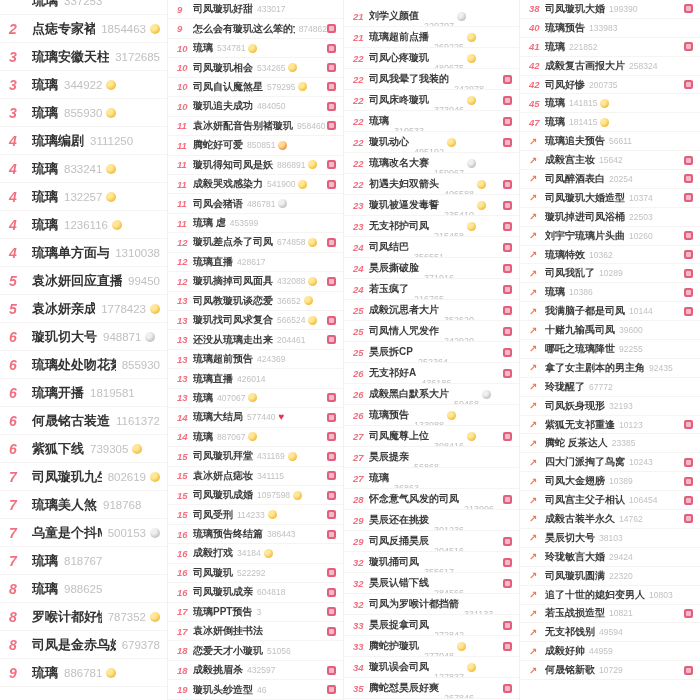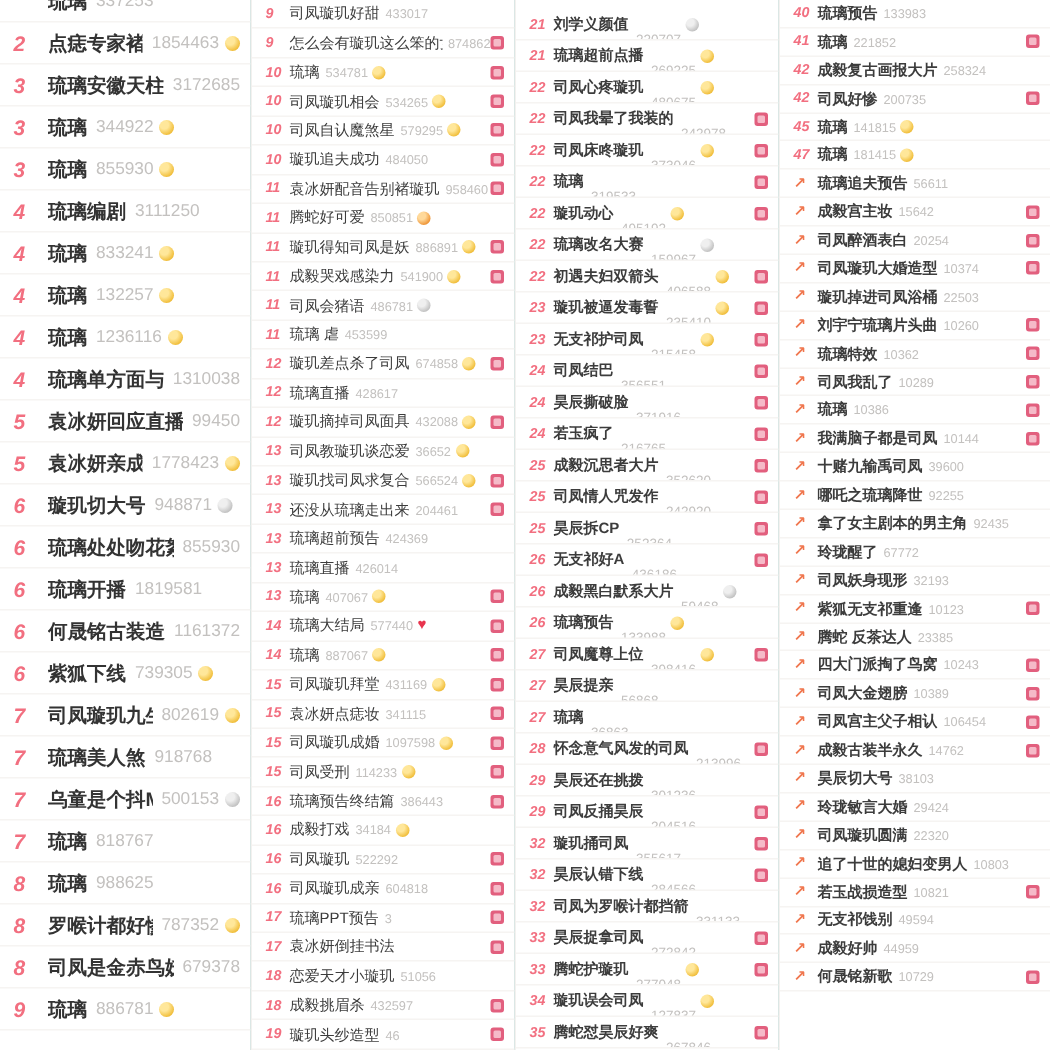--- a/index.html
+++ b/index.html
@@ -27,21 +27,21 @@
   .col4 .row{height:18.9px;}
 
   .rank{font-style:italic;font-weight:bold;color:#f26f80;flex:none;text-align:left;}
   .col1 .rank{font-size:14px;width:16px;margin-right:7px;}
   .col2 .rank,.col3 .rank,.col4 .rank{font-size:9.5px;width:13px;margin-right:3px;}
 
   .arrow{flex:none;color:#f0764e;font-weight:bold;font-size:10px;width:13px;margin-right:3px;}
 
   .topic{color:#3c3c3c;white-space:nowrap;overflow:hidden;flex:0 1 auto;}
   .col1 .topic{font-size:13px;font-weight:700;color:#333;}
-  .col2 .topic{font-size:10px;font-weight:400;}
+  .col2 .topic{font-size:10px;font-weight:700;}
   .col3 .topic{font-size:10px;font-weight:700;}
   .col4 .topic{font-size:10px;font-weight:600;}
 
   .count{color:#c3c1bf;flex:none;margin-left:6px;white-space:nowrap;}
   .col1 .count{font-size:11.5px;}
   .col2 .count,.col4 .count{font-size:8.5px;margin-left:4px;}
   .col3 .count{font-size:9px;margin-left:5px;margin-top:19px;}
 
   .emoji{flex:none;margin-left:4px;width:10px;height:10px;border-radius:50%;position:relative;}
   .col2 .emoji,.col3 .emoji,.col4 .emoji{width:9px;height:9px;margin-left:3px;}
@@ -627,20 +627,26 @@
       </div>
       <div class="row">
         <span class="rank">35</span>
         <span class="topic">腾蛇怼昊辰好爽</span>
         <span class="count">267846</span>
         <span class="badge"></span>
       </div>
     </div>
     <div class="col col4">
       <div class="row">
+        <span class="rank">38</span>
+        <span class="topic">司凤璇玑大婚</span>
+        <span class="count">199390</span>
+        <span class="badge"></span>
+      </div>
+      <div class="row">
         <span class="rank">40</span>
         <span class="topic">琉璃预告</span>
         <span class="count">133983</span>
       </div>
       <div class="row">
         <span class="rank">41</span>
         <span class="topic">琉璃</span>
         <span class="count">221852</span>
         <span class="badge"></span>
       </div>

